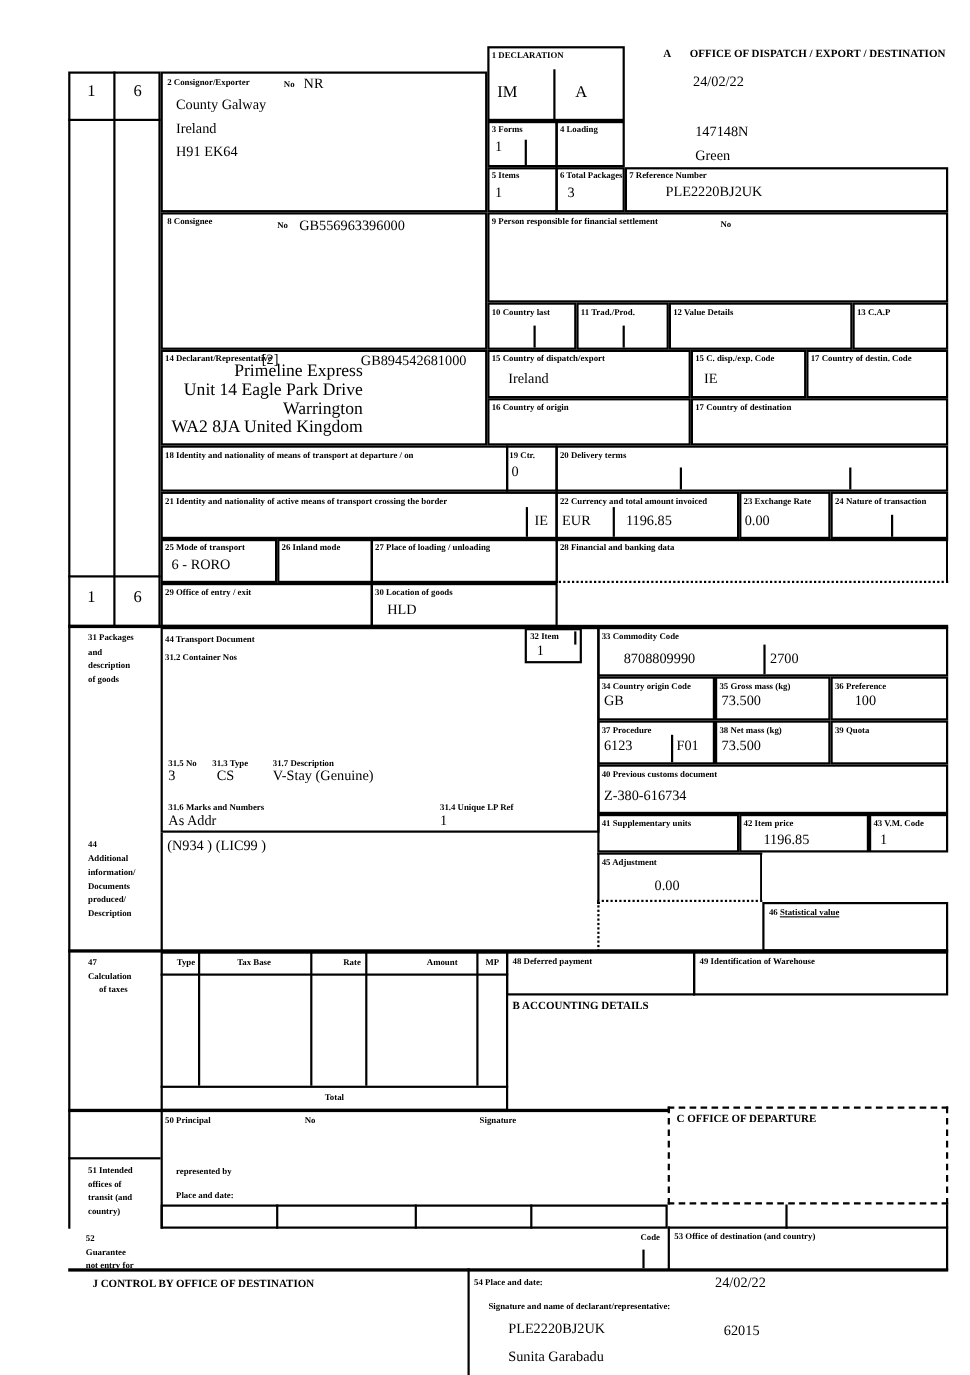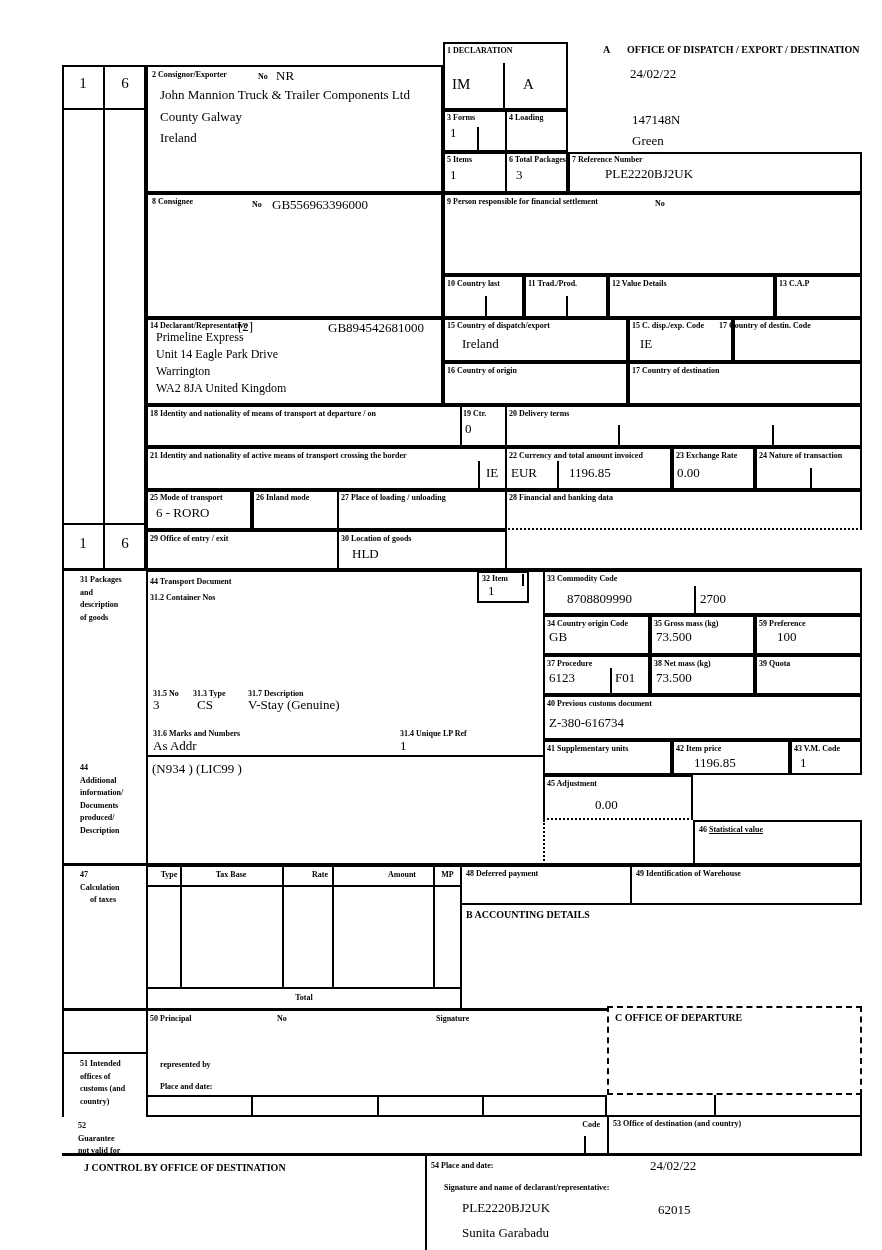--- a/index.html
+++ b/index.html
@@ -12,21 +12,21 @@
   .val{position:absolute;font-size:13px;line-height:14px;white-space:nowrap;}
   .big{font-size:15px;}
   .hdr{position:absolute;font-weight:bold;font-size:10px;line-height:11px;white-space:nowrap;}
   .vl{position:absolute;width:2px;background:#000;}
   .hl{position:absolute;height:2px;background:#000;}
   .hl3{position:absolute;height:3px;background:#000;}
   .vdot{position:absolute;width:0;border-left:2px dotted #000;}
   .addr{position:absolute;font-size:13px;white-space:nowrap;}
   .addr span{display:block;}
   .lh21 span{line-height:21.5px;}
-  .lh17 span{line-height:17px;font-size:12px;}
+  .lh17 span{line-height:17px;font-size:16px;text-align:right;}
   .stack{position:absolute;font-weight:bold;font-size:8px;white-space:nowrap;}
   .stack span{display:block;line-height:12.5px;}
   .ctr{text-align:center;}
   .rgt{text-align:right;}
   .und{text-decoration:underline;}
 </style>
 </head>
 <body>
 
 <div id="page">
@@ -144,23 +144,23 @@
   <div class="hdr" style="left:603px;top:44px">A</div>
   <div class="hdr" style="left:627px;top:44px">OFFICE OF DISPATCH / EXPORT / DESTINATION</div>
   <div class="val" style="left:630px;top:67px">24/02/22</div>
   <div class="val" style="left:632px;top:113px">147148N</div>
   <div class="val" style="left:632px;top:134px">Green</div>
 
   <div class="lbl" style="left:152px;top:70px">2 Consignor/Exporter</div>
   <div class="lbl" style="left:258px;top:72px">No</div>
   <div class="val" style="left:276px;top:69px">NR</div>
   <div class="addr lh21" style="left:160px;top:84px">
-    <span>John Mannion Truck &amp; Trailer Components Ltd</span>
     <span>County Galway</span>
     <span>Ireland</span>
+    <span>H91 EK64</span>
   </div>
 
   <div class="lbl" style="left:447px;top:113px">3 Forms</div>
   <div class="val" style="left:450px;top:126px">1</div>
   <div class="lbl" style="left:509px;top:113px">4 Loading</div>
   <div class="lbl" style="left:447px;top:155px">5 Items</div>
   <div class="val" style="left:450px;top:168px">1</div>
   <div class="lbl" style="left:509px;top:155px">6 Total Packages</div>
   <div class="val" style="left:516px;top:168px">3</div>
   <div class="lbl" style="left:572px;top:155px">7 Reference Number</div>
@@ -184,21 +184,21 @@
     <span>Primeline Express</span>
     <span>Unit 14 Eagle Park Drive</span>
     <span>Warrington</span>
     <span>WA2 8JA United Kingdom</span>
   </div>
 
   <div class="lbl" style="left:447px;top:321px">15 Country of dispatch/export</div>
   <div class="val" style="left:462px;top:337px">Ireland</div>
   <div class="lbl" style="left:632px;top:321px">15 C. disp./exp. Code</div>
   <div class="val" style="left:640px;top:337px">IE</div>
-  <div class="lbl" style="left:719px;top:321px">17 Country of destin. Code</div>
+  <div class="lbl" style="left:737px;top:321px">17 Country of destin. Code</div>
   <div class="lbl" style="left:447px;top:366px">16 Country of origin</div>
   <div class="lbl" style="left:632px;top:366px">17 Country of destination</div>
 
   <div class="lbl" style="left:150px;top:409px">18 Identity and nationality of means of transport at departure / on</div>
   <div class="lbl" style="left:463px;top:409px">19 Ctr.</div>
   <div class="val" style="left:465px;top:422px">0</div>
   <div class="lbl" style="left:509px;top:409px">20 Delivery terms</div>
   <div class="lbl" style="left:150px;top:451px">21 Identity and nationality of active means of transport crossing the border</div>
   <div class="val" style="left:486px;top:466px">IE</div>
   <div class="lbl" style="left:509px;top:451px">22 Currency and total amount invoiced</div>
@@ -249,21 +249,21 @@
   </div>
   <div class="val" style="left:152px;top:762px">(N934 ) (LIC99 )</div>
 
   <div class="lbl" style="left:547px;top:574px">33 Commodity Code</div>
   <div class="val" style="left:567px;top:592px">8708809990</div>
   <div class="val" style="left:700px;top:592px">2700</div>
   <div class="lbl" style="left:547px;top:619px">34 Country origin Code</div>
   <div class="val" style="left:549px;top:630px">GB</div>
   <div class="lbl" style="left:654px;top:619px">35 Gross mass (kg)</div>
   <div class="val" style="left:656px;top:630px">73.500</div>
-  <div class="lbl" style="left:759px;top:619px">59 Preference</div>
+  <div class="lbl" style="left:759px;top:619px">36 Preference</div>
   <div class="val" style="left:777px;top:630px">100</div>
   <div class="lbl" style="left:547px;top:659px">37 Procedure</div>
   <div class="val" style="left:549px;top:671px">6123</div>
   <div class="val" style="left:615px;top:671px">F01</div>
   <div class="lbl" style="left:654px;top:659px">38 Net mass (kg)</div>
   <div class="val" style="left:656px;top:671px">73.500</div>
   <div class="lbl" style="left:759px;top:659px">39 Quota</div>
   <div class="lbl" style="left:547px;top:699px">40 Previous customs document</div>
   <div class="val" style="left:549px;top:716px">Z-380-616734</div>
   <div class="lbl" style="left:547px;top:744px">41 Supplementary units</div>
@@ -292,31 +292,31 @@
   <div class="hdr" style="left:466px;top:909px">B ACCOUNTING DETAILS</div>
 
   <div class="lbl" style="left:150px;top:1014px">50 Principal</div>
   <div class="lbl" style="left:277px;top:1014px">No</div>
   <div class="lbl" style="left:436px;top:1014px">Signature</div>
   <div class="lbl" style="left:160px;top:1060px">represented by</div>
   <div class="lbl" style="left:160px;top:1082px">Place and date:</div>
   <div class="stack" style="left:80px;top:1058px">
     <span>51 Intended</span>
     <span>offices of</span>
-    <span>customs (and</span>
+    <span>transit (and</span>
     <span>country)</span>
   </div>
   <div class="hdr" style="left:615px;top:1012px">C OFFICE OF DEPARTURE</div>
 
   <div class="lbl rgt" style="left:545px;top:1120px;width:55px">Code</div>
   <div class="lbl" style="left:613px;top:1119px">53 Office of destination (and country)</div>
   <div class="stack" style="left:78px;top:1120px">
     <span>52</span>
     <span>Guarantee</span>
-    <span>not valid for</span>
+    <span>not entry for</span>
   </div>
 
   <div class="hdr" style="left:84px;top:1162px">J CONTROL BY OFFICE OF DESTINATION</div>
   <div class="lbl" style="left:431px;top:1161px">54 Place and date:</div>
   <div class="val" style="left:650px;top:1159px">24/02/22</div>
   <div class="lbl" style="left:444px;top:1183px">Signature and name of declarant/representative:</div>
   <div class="val" style="left:462px;top:1201px">PLE2220BJ2UK</div>
   <div class="val" style="left:658px;top:1203px">62015</div>
   <div class="val" style="left:462px;top:1226px">Sunita Garabadu</div>
 

